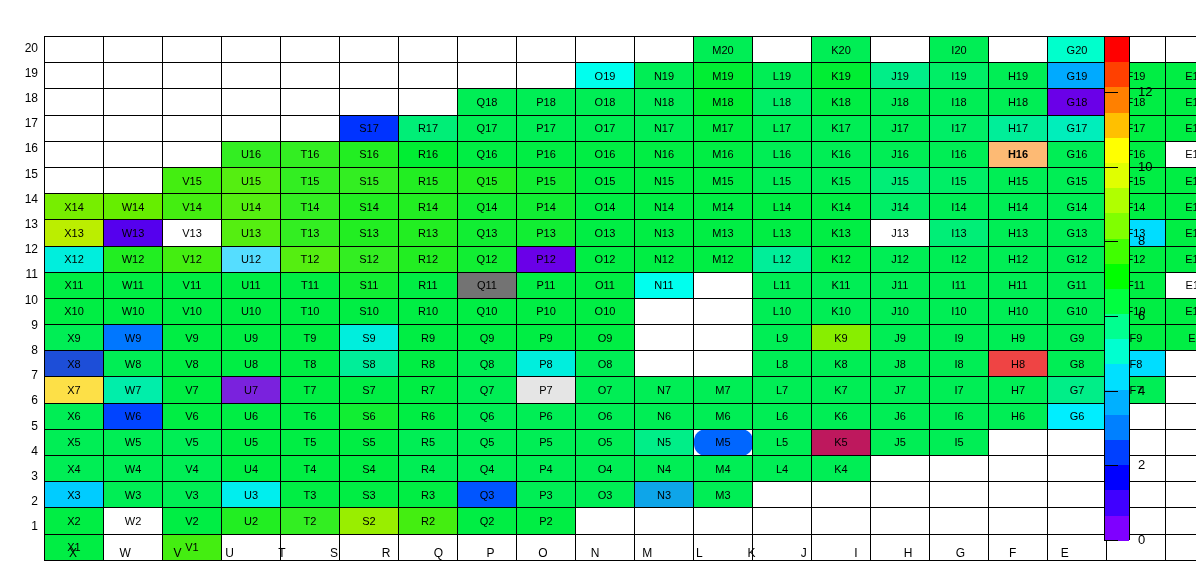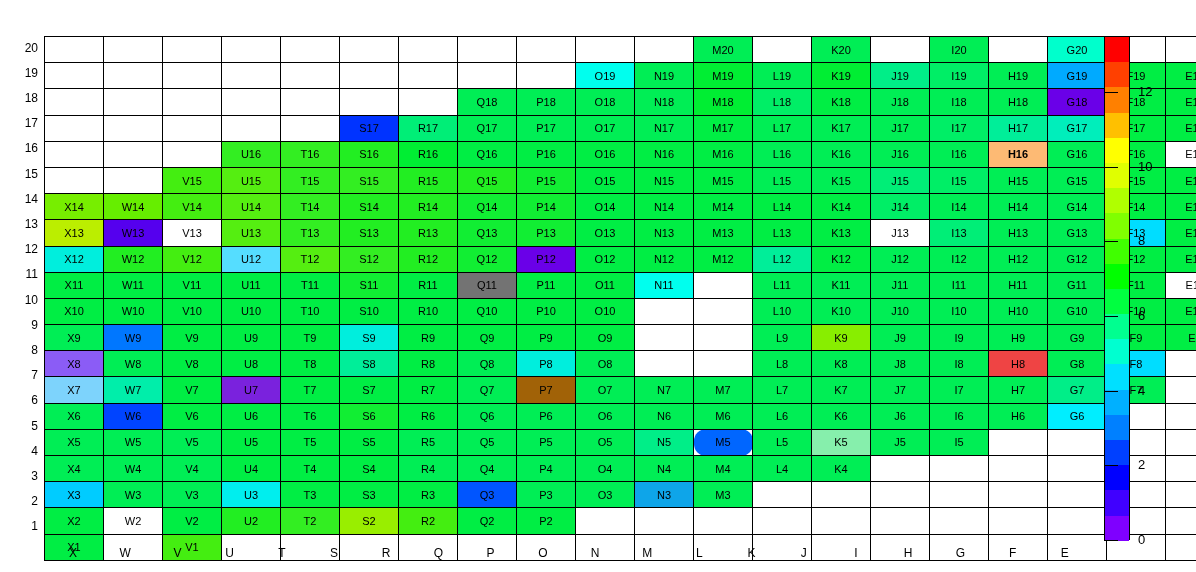--- a/index.html
+++ b/index.html
@@ -311,21 +311,21 @@
             <td class="cell" style="background: rgb(0, 238, 85);">L9</td>
             <td class="cell" style="background: rgb(136, 238, 0);">K9</td>
             <td class="cell" style="background: rgb(0, 238, 85);">J9</td>
             <td class="cell" style="background: rgb(0, 238, 85);">I9</td>
             <td class="cell" style="background: rgb(0, 238, 85);">H9</td>
             <td class="cell" style="background: rgb(0, 238, 85);">G9</td>
             <td class="cell" style="background: rgb(0, 238, 68);">F9</td>
             <td class="cell" style="background: rgb(0, 238, 68);">E9</td>
           </tr>
           <tr>
-            <td class="cell" style="background: #8b5cf6;">X8</td>
+            <td class="cell" style="background: #1d4ed8;">X8</td>
             <td class="cell" style="background: rgb(0, 238, 85);">W8</td>
             <td class="cell" style="background: rgb(0, 238, 68);">V8</td>
             <td class="cell" style="background: rgb(0, 238, 68);">U8</td>
             <td class="cell" style="background: rgb(0, 238, 68);">T8</td>
             <td class="cell" style="background: rgb(0, 238, 153);">S8</td>
             <td class="cell" style="background: rgb(0, 238, 68);">R8</td>
             <td class="cell" style="background: rgb(0, 238, 85);">Q8</td>
             <td class="cell" style="background: rgb(0, 238, 221);">P8</td>
             <td class="cell" style="background: rgb(0, 238, 85);">O8</td>
             <td class="cell" style="background: rgb(255, 255, 255);"></td>
@@ -333,29 +333,29 @@
             <td class="cell" style="background: rgb(0, 238, 85);">L8</td>
             <td class="cell" style="background: rgb(0, 238, 85);">K8</td>
             <td class="cell" style="background: rgb(0, 238, 85);">J8</td>
             <td class="cell" style="background: rgb(0, 238, 85);">I8</td>
             <td class="cell" style="background: #ef4444;">H8</td>
             <td class="cell" style="background: rgb(0, 238, 85);">G8</td>
             <td class="cell" style="background: rgb(0, 221, 255);">F8</td>
             <td class="cell" style="background: rgb(255, 255, 255);"></td>
           </tr>
           <tr>
-            <td class="cell" style="background: #7dd3fc;">X7</td>
+            <td class="cell" style="background: #fde047;">X7</td>
             <td class="cell" style="background: rgb(0, 238, 170);">W7</td>
             <td class="cell" style="background: rgb(0, 238, 68);">V7</td>
             <td class="cell" style="background: rgb(122, 34, 221);">U7</td>
             <td class="cell" style="background: rgb(0, 238, 68);">T7</td>
             <td class="cell" style="background: rgb(0, 238, 68);">S7</td>
             <td class="cell" style="background: rgb(0, 238, 68);">R7</td>
             <td class="cell" style="background: rgb(0, 238, 85);">Q7</td>
-            <td class="cell" style="background: #a16207;">P7</td>
+            <td class="cell" style="background: #e5e5e5;">P7</td>
             <td class="cell" style="background: rgb(0, 238, 85);">O7</td>
             <td class="cell" style="background: rgb(0, 238, 85);">N7</td>
             <td class="cell" style="background: rgb(0, 238, 85);">M7</td>
             <td class="cell" style="background: rgb(0, 238, 85);">L7</td>
             <td class="cell" style="background: rgb(0, 238, 85);">K7</td>
             <td class="cell" style="background: rgb(0, 238, 85);">J7</td>
             <td class="cell" style="background: rgb(0, 238, 85);">I7</td>
             <td class="cell" style="background: rgb(0, 238, 85);">H7</td>
             <td class="cell" style="background: rgb(0, 238, 136);">G7</td>
             <td class="cell" style="background: rgb(0, 238, 85);">F7</td>
@@ -390,21 +390,21 @@
             <td class="cell" style="background: rgb(0, 238, 68);">U5</td>
             <td class="cell" style="background: rgb(0, 238, 68);">T5</td>
             <td class="cell" style="background: rgb(0, 238, 68);">S5</td>
             <td class="cell" style="background: rgb(0, 238, 85);">R5</td>
             <td class="cell" style="background: rgb(0, 238, 85);">Q5</td>
             <td class="cell" style="background: rgb(0, 238, 85);">P5</td>
             <td class="cell" style="background: rgb(0, 238, 85);">O5</td>
             <td class="cell" style="background: rgb(0, 238, 136);">N5</td>
             <td class="cell" style="background: rgb(0, 102, 255); border-radius: 12px;">M5</td>
             <td class="cell" style="background: rgb(0, 238, 85);">L5</td>
-            <td class="cell" style="background: #86efac;">K5</td>
+            <td class="cell" style="background: #be185d;">K5</td>
             <td class="cell" style="background: rgb(0, 238, 85);">J5</td>
             <td class="cell" style="background: rgb(0, 238, 85);">I5</td>
             <td class="cell" style="background: rgb(255, 255, 255);"></td>
             <td class="cell" style="background: rgb(255, 255, 255);"></td>
             <td class="cell" style="background: rgb(255, 255, 255);"></td>
             <td class="cell" style="background: rgb(255, 255, 255);"></td>
           </tr>
           <tr>
             <td class="cell" style="background: rgb(0, 238, 85);">X4</td>
             <td class="cell" style="background: rgb(0, 238, 85);">W4</td>

